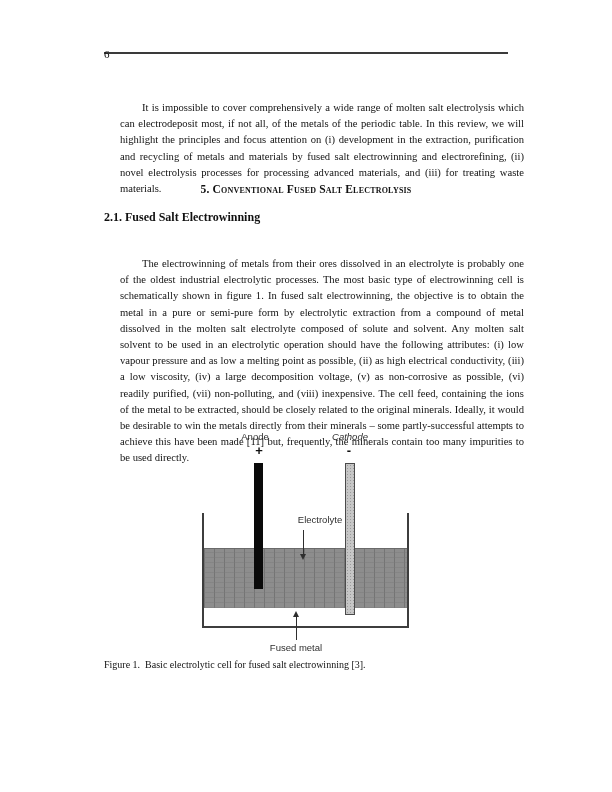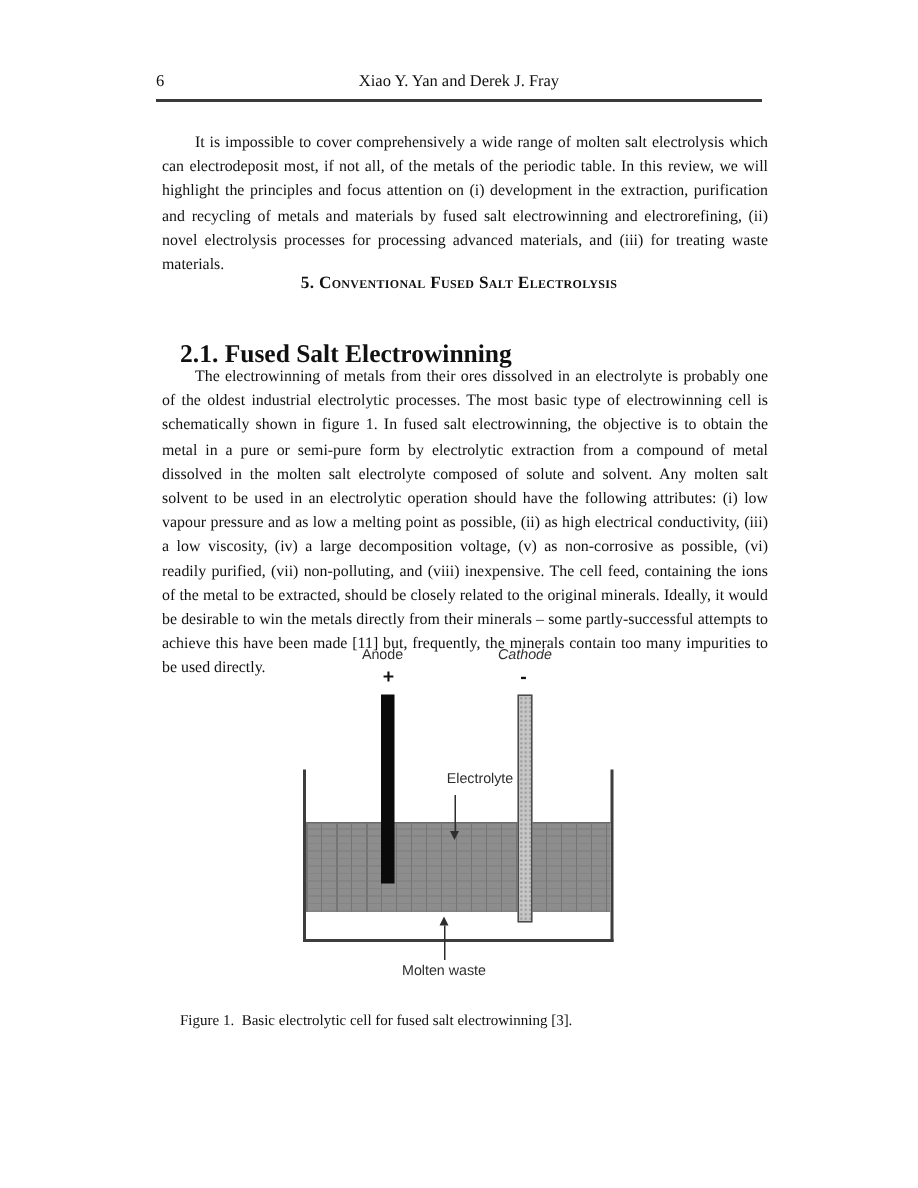--- a/index.html
+++ b/index.html
@@ -20,39 +20,39 @@
     font-size:11px;line-height:14px;
   }
   .page-number{position:absolute;left:0;top:0;}
   .running-title{display:block;text-align:center;}
   
   .para{
     position:absolute;left:104px;width:404px;
     font-size:10.6px;line-height:16.2px;
     text-align:justify;
     text-indent:22px;
-    margin:4px;
+    margin:16px;
   }
   .para-intro{top:84px;}
   .para-body{top:240px;}
   .section-heading{
     position:absolute;left:104px;top:183px;width:404px;
     margin:0;text-align:center;
     font-size:11.5px;font-weight:bold;
     font-variant:small-caps;
     letter-spacing:0.2px;
   }
   .sub-heading{
     position:absolute;left:104px;top:210px;width:404px;
-    margin:16px;text-align:left;
-    font-size:17px;font-weight:bold;
+    margin:0;text-align:left;
+    font-size:12px;font-weight:bold;
   }
   .caption{
     position:absolute;left:104px;top:658px;width:404px;
-    margin:16px;font-size:10px;line-height:13px;text-align:left;
+    margin:0;font-size:10px;line-height:13px;text-align:left;
   }
   
   .figure{
     position:absolute;left:104px;top:428px;width:404px;height:228px;
     font-family:"Liberation Sans", sans-serif;
     color:#2e2e2e;
   }
   .fig-label{
     position:absolute;
     transform:translateX(-50%);
@@ -117,21 +117,20 @@
   .label-electrolyte{left:200px;top:86px;padding-left:32px;}
   .label-molten{left:192px;top:214px;}
 </style>
 </head>
 <body>
 
 <div class="page">
 
   <div class="header">
     <span class="page-number">6</span>
-    <span class="running-title">Xiao Y. Yan and Derek J. Fray</span>
   </div>
 
   <p class="para para-intro">It is impossible to cover comprehensively a wide range of molten salt electrolysis which can electrodeposit most, if not all, of the metals of the periodic table. In this review, we will highlight the principles and focus attention on (i) development in the extraction, purification and recycling of metals and materials by fused salt electrowinning and electrorefining, (ii) novel electrolysis processes for processing advanced materials, and (iii) for treating waste materials.</p>
 
   <h2 class="section-heading">5. Conventional Fused Salt Electrolysis</h2>
 
   <h3 class="sub-heading">2.1. Fused Salt Electrowinning</h3>
 
   <p class="para para-body">The electrowinning of metals from their ores dissolved in an electrolyte is probably one of the oldest industrial electrolytic processes. The most basic type of electrowinning cell is schematically shown in figure 1. In fused salt electrowinning, the objective is to obtain the metal in a pure or semi-pure form by electrolytic extraction from a compound of metal dissolved in the molten salt electrolyte composed of solute and solvent. Any molten salt solvent to be used in an electrolytic operation should have the following attributes: (i) low vapour pressure and as low a melting point as possible, (ii) as high electrical conductivity, (iii) a low viscosity, (iv) a large decomposition voltage, (v) as non-corrosive as possible, (vi) readily purified, (vii) non-polluting, and (viii) inexpensive. The cell feed, containing the ions of the metal to be extracted, should be closely related to the original minerals. Ideally, it would be desirable to win the metals directly from their minerals – some partly-successful attempts to achieve this have been made [11] but, frequently, the minerals contain too many impurities to be used directly.</p>
 
@@ -145,18 +144,18 @@
     <div class="electrolyte-fill"></div>
     <div class="anode-bar"></div>
     <div class="cathode-bar"></div>
 
     <span class="fig-label label-electrolyte">Electrolyte</span>
     <div class="arrow-shaft arrow-down-shaft"></div>
     <div class="arrowhead arrow-down-head"></div>
 
     <div class="arrowhead arrow-up-head"></div>
     <div class="arrow-shaft arrow-up-shaft"></div>
-    <span class="fig-label label-molten">Molten waste</span>
+    <span class="fig-label label-molten">Fused metal</span>
   </div>
 
   <p class="caption">Figure 1.&nbsp; Basic electrolytic cell for fused salt electrowinning [3].</p>
 
 </div>
 
 </body></html>

